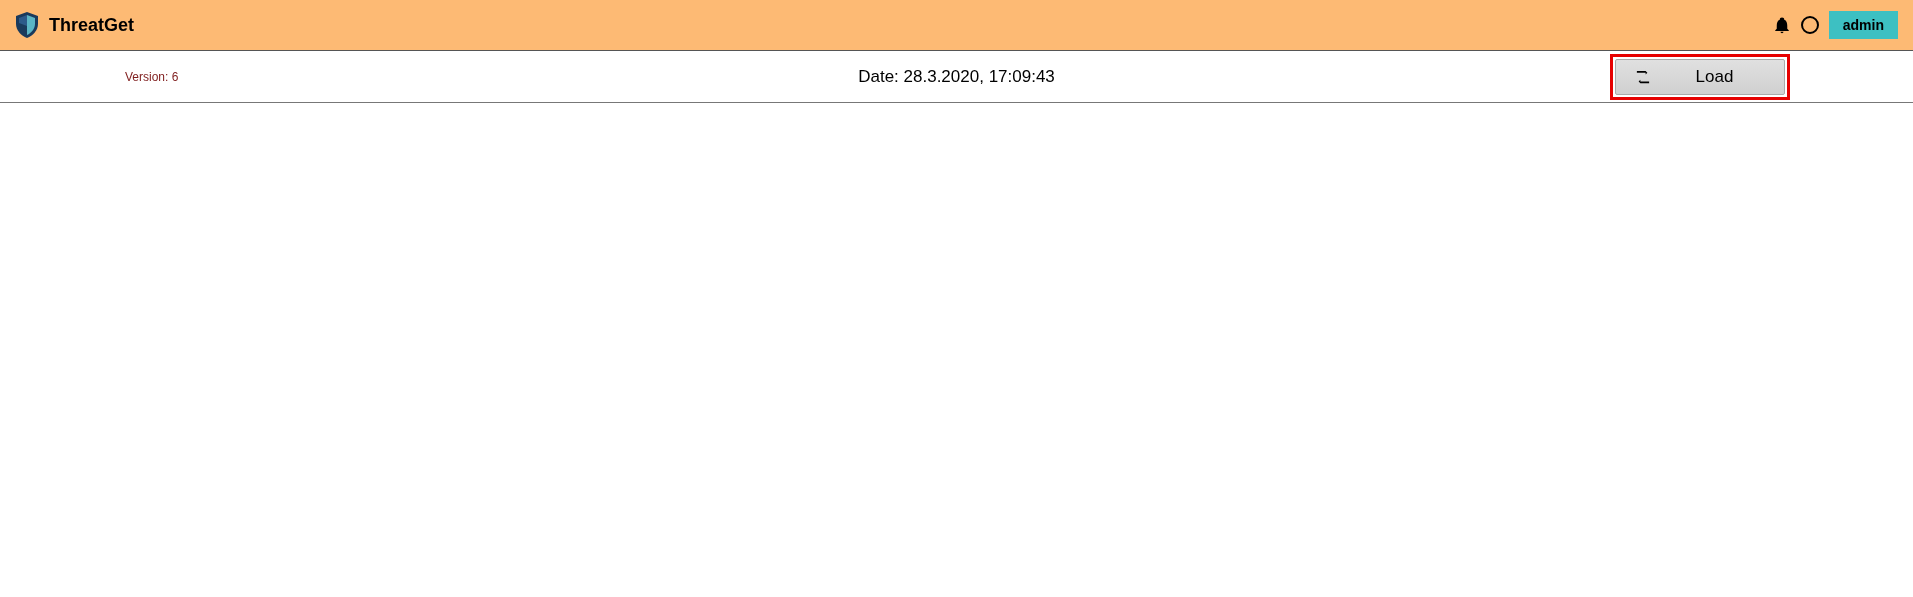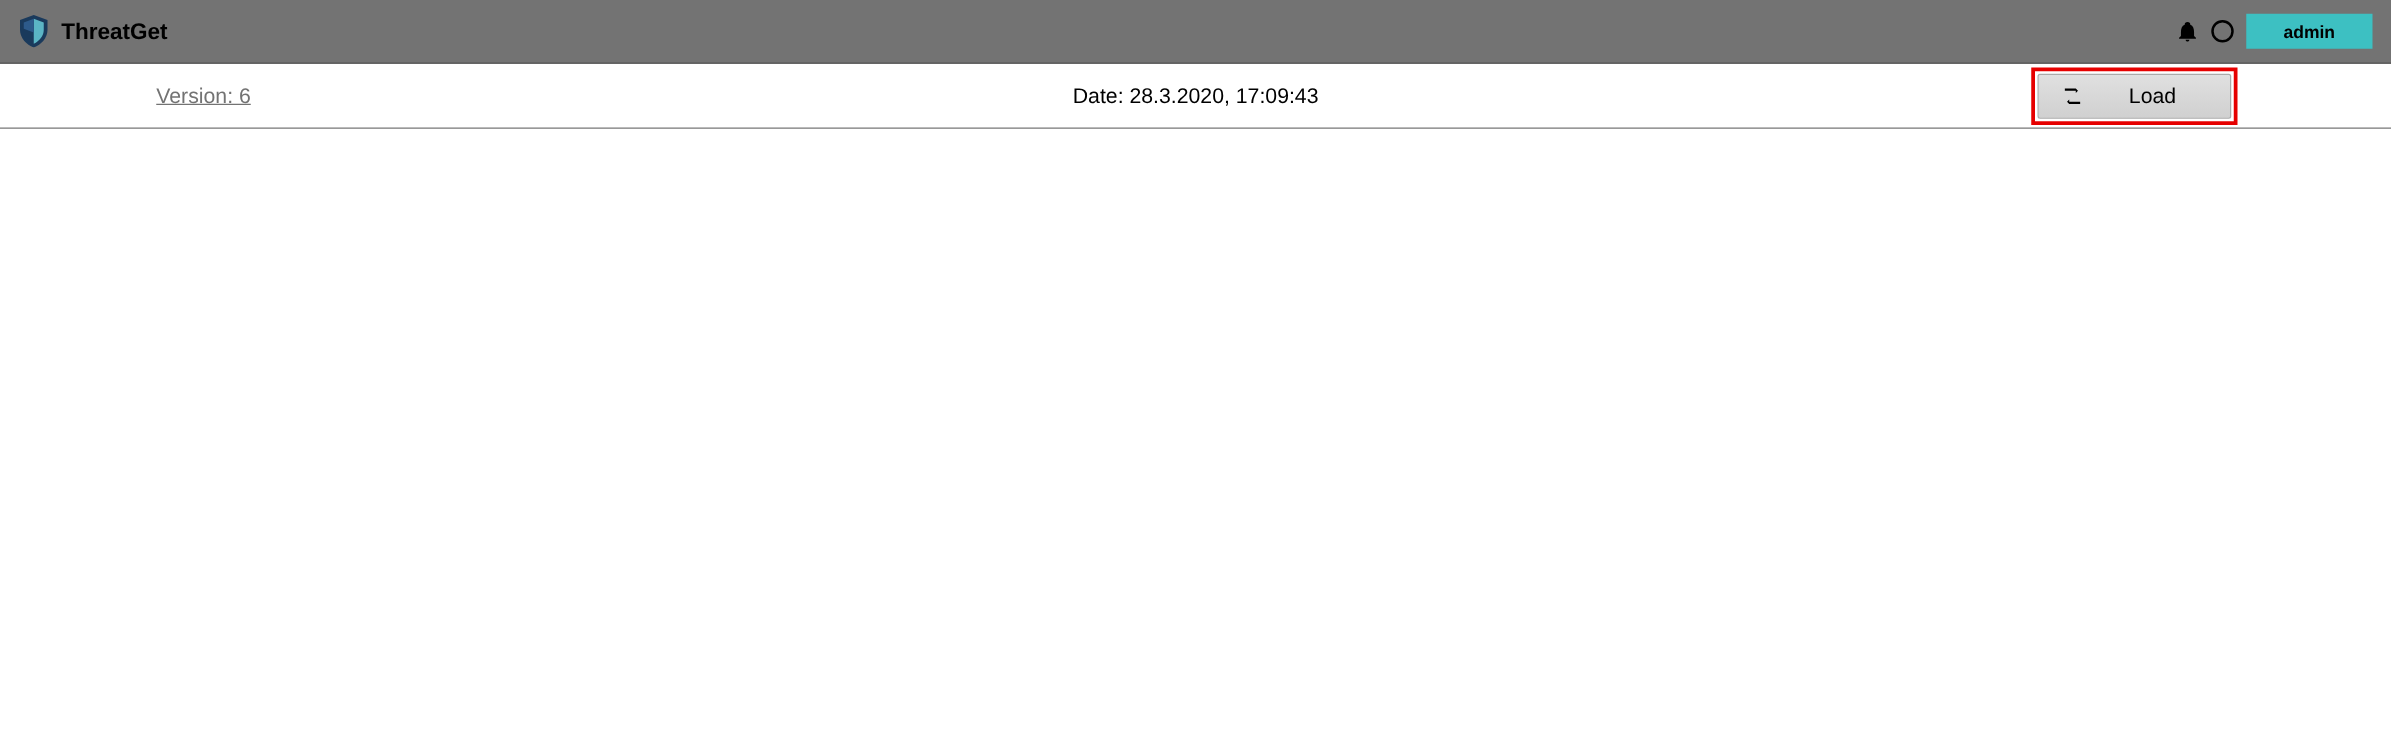--- a/index.html
+++ b/index.html
@@ -6,21 +6,21 @@
       margin: 0;
       padding: 0;
       box-sizing: border-box;
     }
     body {
       font-family: Arial, Helvetica, sans-serif;
       background: #ffffff;
       width: 1913px;
     }
     .header {
-      background: #737373;
+      background: #fdba74;
       height: 51px;
       display: flex;
       align-items: center;
       border-bottom: 1px solid #555;
       padding: 0 15px;
       position: relative;
     }
     .logo-section {
       display: flex;
       align-items: center;
@@ -66,36 +66,35 @@
       height: 18px;
       border: 2px solid #000;
       border-radius: 50%;
       cursor: pointer;
     }
     .user-badge {
       background: #3dc0c2;
       color: #000;
       font-size: 14px;
       font-weight: bold;
-      padding: 6px 30px;
+      padding: 6px 14px;
       cursor: pointer;
     }
     .info-bar {
       height: 52px;
       display: flex;
       align-items: center;
       border-bottom: 1px solid #777;
       padding: 0 15px;
       position: relative;
     }
     .version-text {
-      font-size: 17px;
-      color: #737373;
+      font-size: 12px;
+      color: #7f1d1d;
       margin-left: 110px;
-      text-decoration: underline;
     }
     .date-text {
       font-size: 17px;
       color: #000;
       position: absolute;
       left: 50%;
       transform: translateX(-50%);
     }
     .load-button-wrapper {
       position: absolute;
@@ -107,21 +106,21 @@
     .load-button {
       background: linear-gradient(#e0e0e0, #d0d0d0);
       border: 1px solid #aaa;
       border-radius: 2px;
       display: flex;
       align-items: center;
       padding: 6px 40px 6px 20px;
       gap: 35px;
       cursor: pointer;
       font-size: 17px;
-      width: 155px;
+      width: 170px;
       height: 36px;
       justify-content: flex-start;
     }
     .load-button span.label {
       flex: 1;
       text-align: center;
     }
     .refresh-icon {
       width: 14px;
       height: 14px;

